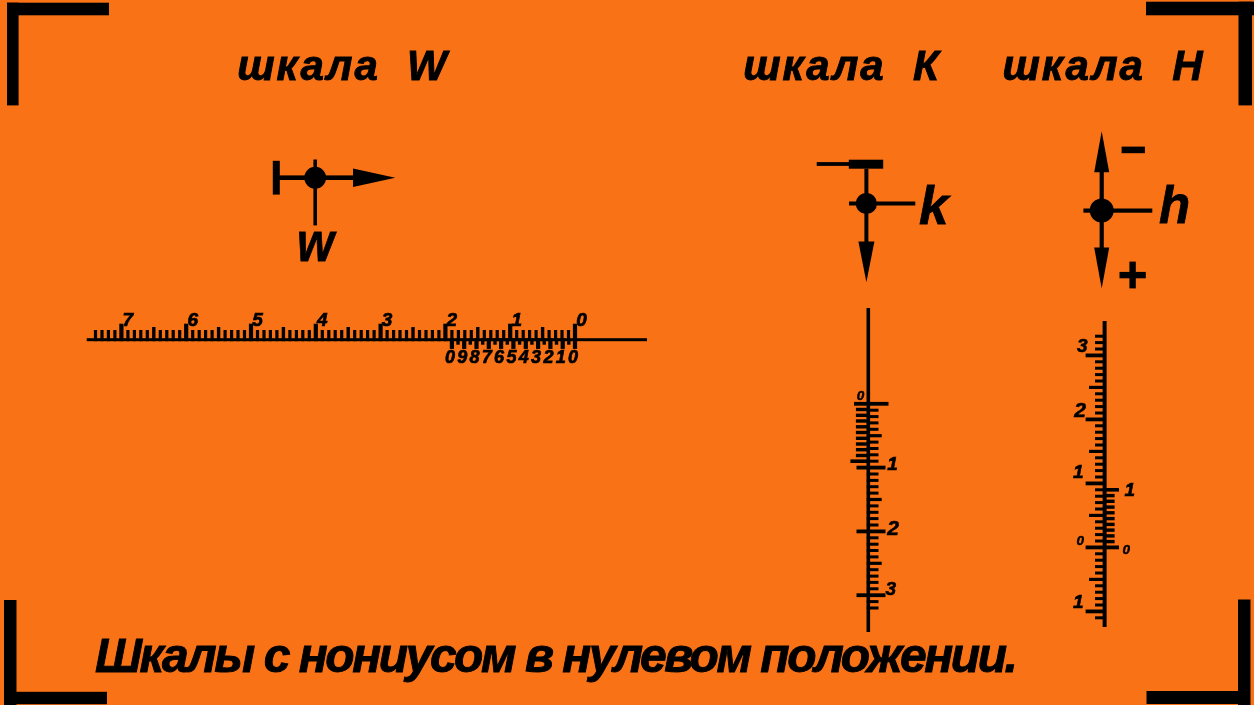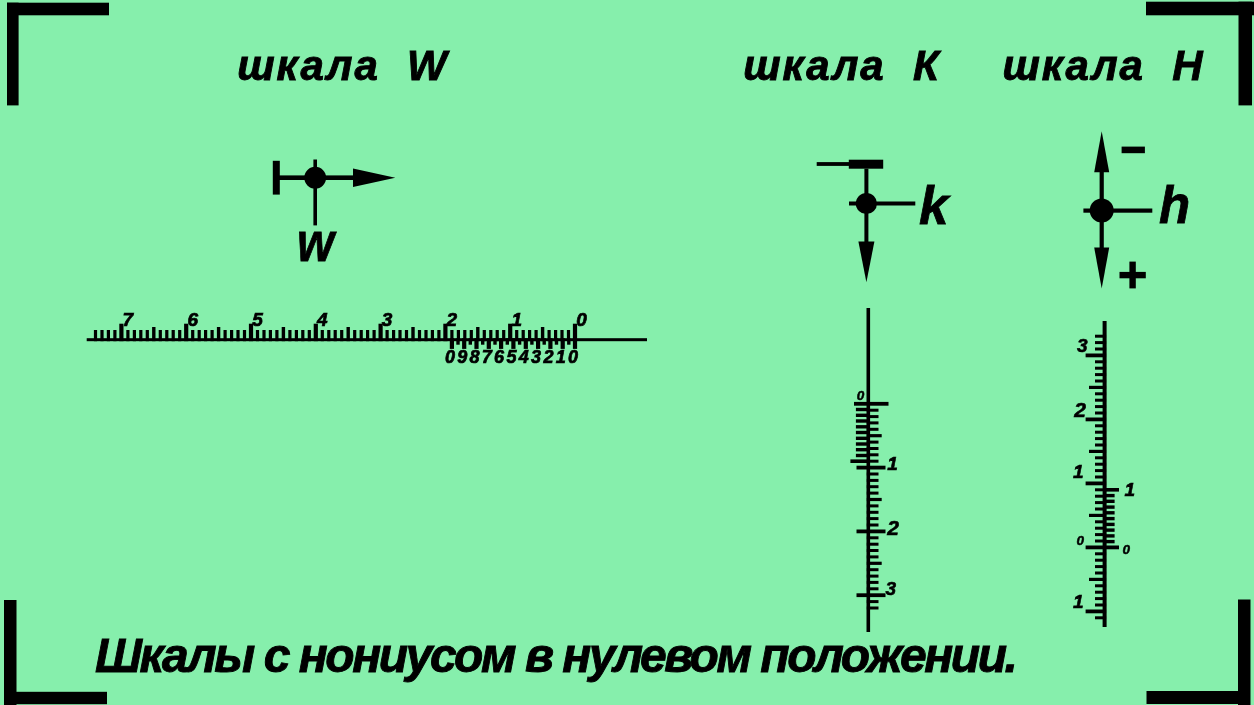--- a/index.html
+++ b/index.html
@@ -1,15 +1,15 @@
 <!DOCTYPE html>
 <html><head><meta charset="utf-8">
 <style>
   html,body{margin:0;padding:0;background:#ffffff;}
-  #c{position:relative;width:1254px;height:705px;background:#86efac;overflow:hidden;transform:translateZ(0);}
+  #c{position:relative;width:1254px;height:705px;background:#f97316;overflow:hidden;transform:translateZ(0);}
   svg{display:block;filter:blur(0.38px);}
   text{fill:#000;}
   rect,circle,polygon{fill:#000;}
 </style></head>
 <body>
 <div id="c">
 <svg width="1254" height="705" viewBox="0 0 1254 705">
 <rect x="7.0" y="2.7" width="102.0" height="12.6"></rect>
 <rect x="7.0" y="2.7" width="11.6" height="102.7"></rect>
 <rect x="1146.0" y="1.7" width="108.0" height="13.6"></rect>

